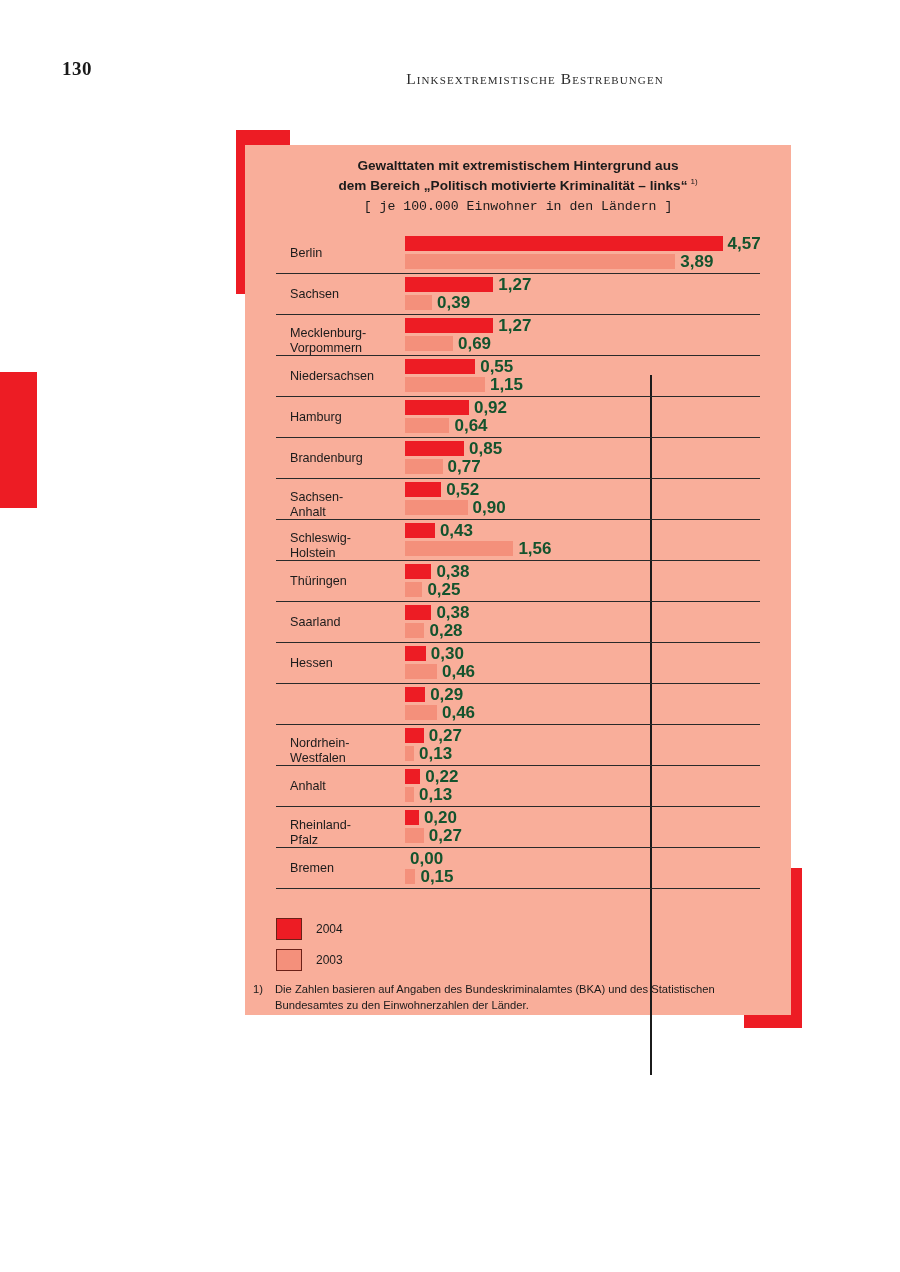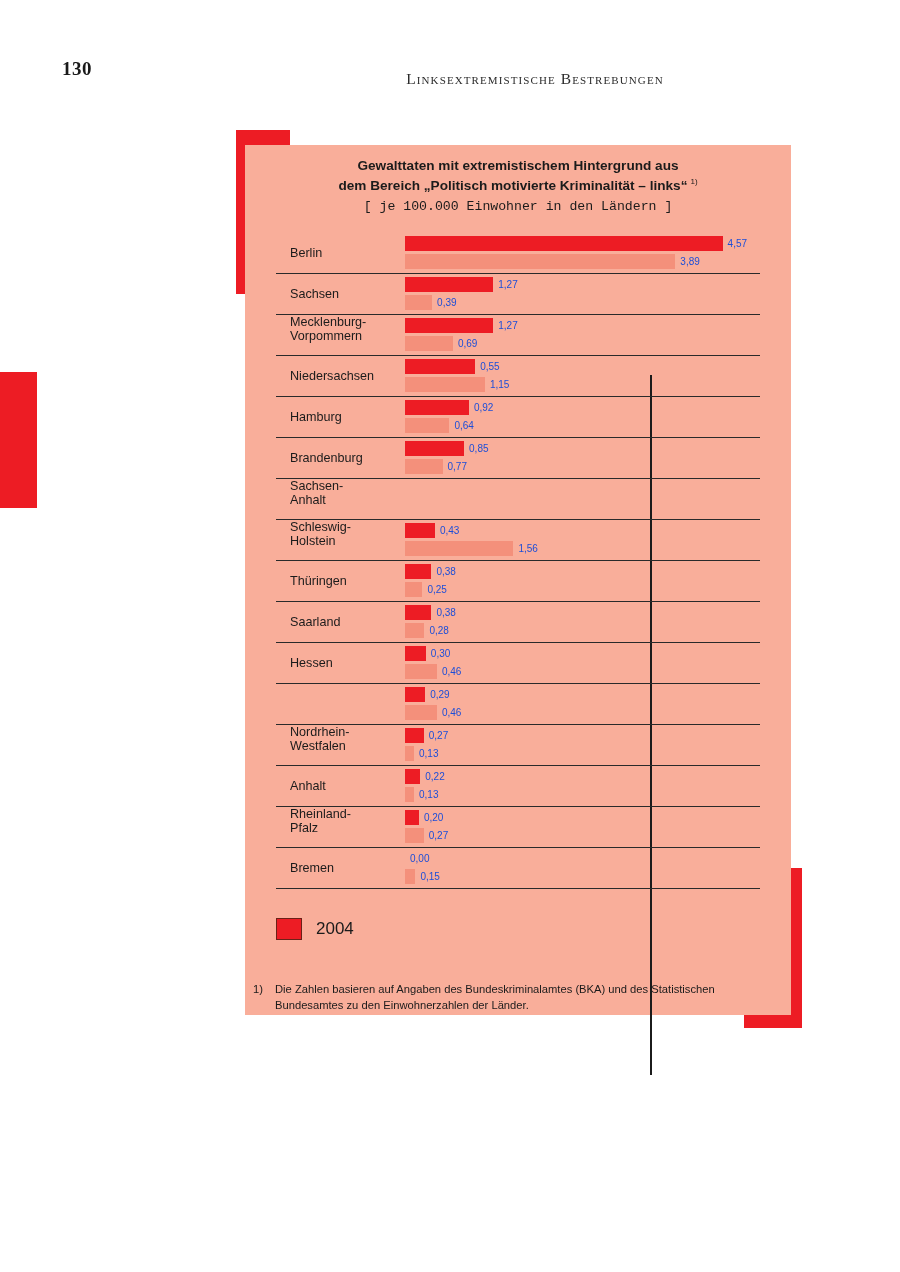--- a/index.html
+++ b/index.html
@@ -118,21 +118,21 @@
     top: 0;
     width: 122px;
     height: 100%;
     display: flex;
     align-items: center;
     font-size: 12.6px;
     color: #1b1b1b;
     line-height: 1.15;
   }
   .row-label.two-line {
-    align-items: flex-start;
+    align-items: flex-end;
   }
   .bars {
     position: absolute;
     left: 129px;
     top: 0;
     right: 0;
     height: 100%;
   }
   .bar-line {
     position: absolute;
@@ -143,23 +143,23 @@
   }
   .bar-line.top { top: 3px; }
   .bar-line.bottom { top: 21px; }
   .bar {
     height: 15px;
     display: block;
   }
   .bar.y2004 { background: #ED1C24; }
   .bar.y2003 { background: #F4907B; }
   .bar-value {
-    font-size: 10px;
-    font-weight: normal;
-    color: #1d4ed8;
+    font-size: 17px;
+    font-weight: bold;
+    color: #14532d;
     margin-left: 5px;
     white-space: nowrap;
   }
 
   
   .axis-line {
     position: absolute;
     left: 405px;
     top: 230px;
     width: 1.8px;
@@ -182,21 +182,21 @@
   .legend-swatch {
     width: 26px;
     height: 22px;
     border: 1.4px solid #6b2118;
     box-sizing: border-box;
   }
   .legend-swatch.y2004 { background: #ED1C24; }
   .legend-swatch.y2003 { background: #F4907B; }
   .legend-label {
     margin-left: 14px;
-    font-size: 17px;
+    font-size: 12px;
     color: #1b1b1b;
   }
 
   
   .footnote {
     position: absolute;
     left: 8px;
     top: 836px;
     width: 530px;
     display: flex;
@@ -322,20 +322,30 @@
           <div class="bar-line bottom">
             <div class="bar y2003" style="width: 37.53px;"></div>
             <span class="bar-value">0,77</span>
           </div>
         </div>
       </div>
       <div class="row">
         <div class="row-label two-line">
           <div><span>Sachsen-</span><br><span>Anhalt</span></div>
         </div>
+        <div class="bars">
+          <div class="bar-line top">
+            <div class="bar y2004" style="width: 36.14px;"></div>
+            <span class="bar-value">0,52</span>
+          </div>
+          <div class="bar-line bottom">
+            <div class="bar y2003" style="width: 62.55px;"></div>
+            <span class="bar-value">0,90</span>
+          </div>
+        </div>
       </div>
       <div class="row">
         <div class="row-label two-line">
           <div><span>Schleswig-</span><br><span>Holstein</span></div>
         </div>
         <div class="bars">
           <div class="bar-line top">
             <div class="bar y2004" style="width: 29.885px;"></div>
             <span class="bar-value">0,43</span>
           </div>
@@ -462,20 +472,24 @@
           </div>
         </div>
       </div>
     </div>
 
   <div class="legend" id="legend">
       <div class="legend-item">
         <span class="legend-swatch y2004"></span>
         <span class="legend-label">2004</span>
       </div>
+      <div class="legend-item">
+        <span class="legend-swatch y2003"></span>
+        <span class="legend-label">2003</span>
+      </div>
     </div>
 
   <div class="footnote">
     <div class="footnote-marker">1)</div>
     <div class="footnote-text">Die Zahlen basieren auf Angaben des Bundeskriminalamtes (BKA) und des Statistischen Bundesamtes zu den Einwohnerzahlen der Länder.</div>
   </div>
 
 </div>
 
 </body></html>

